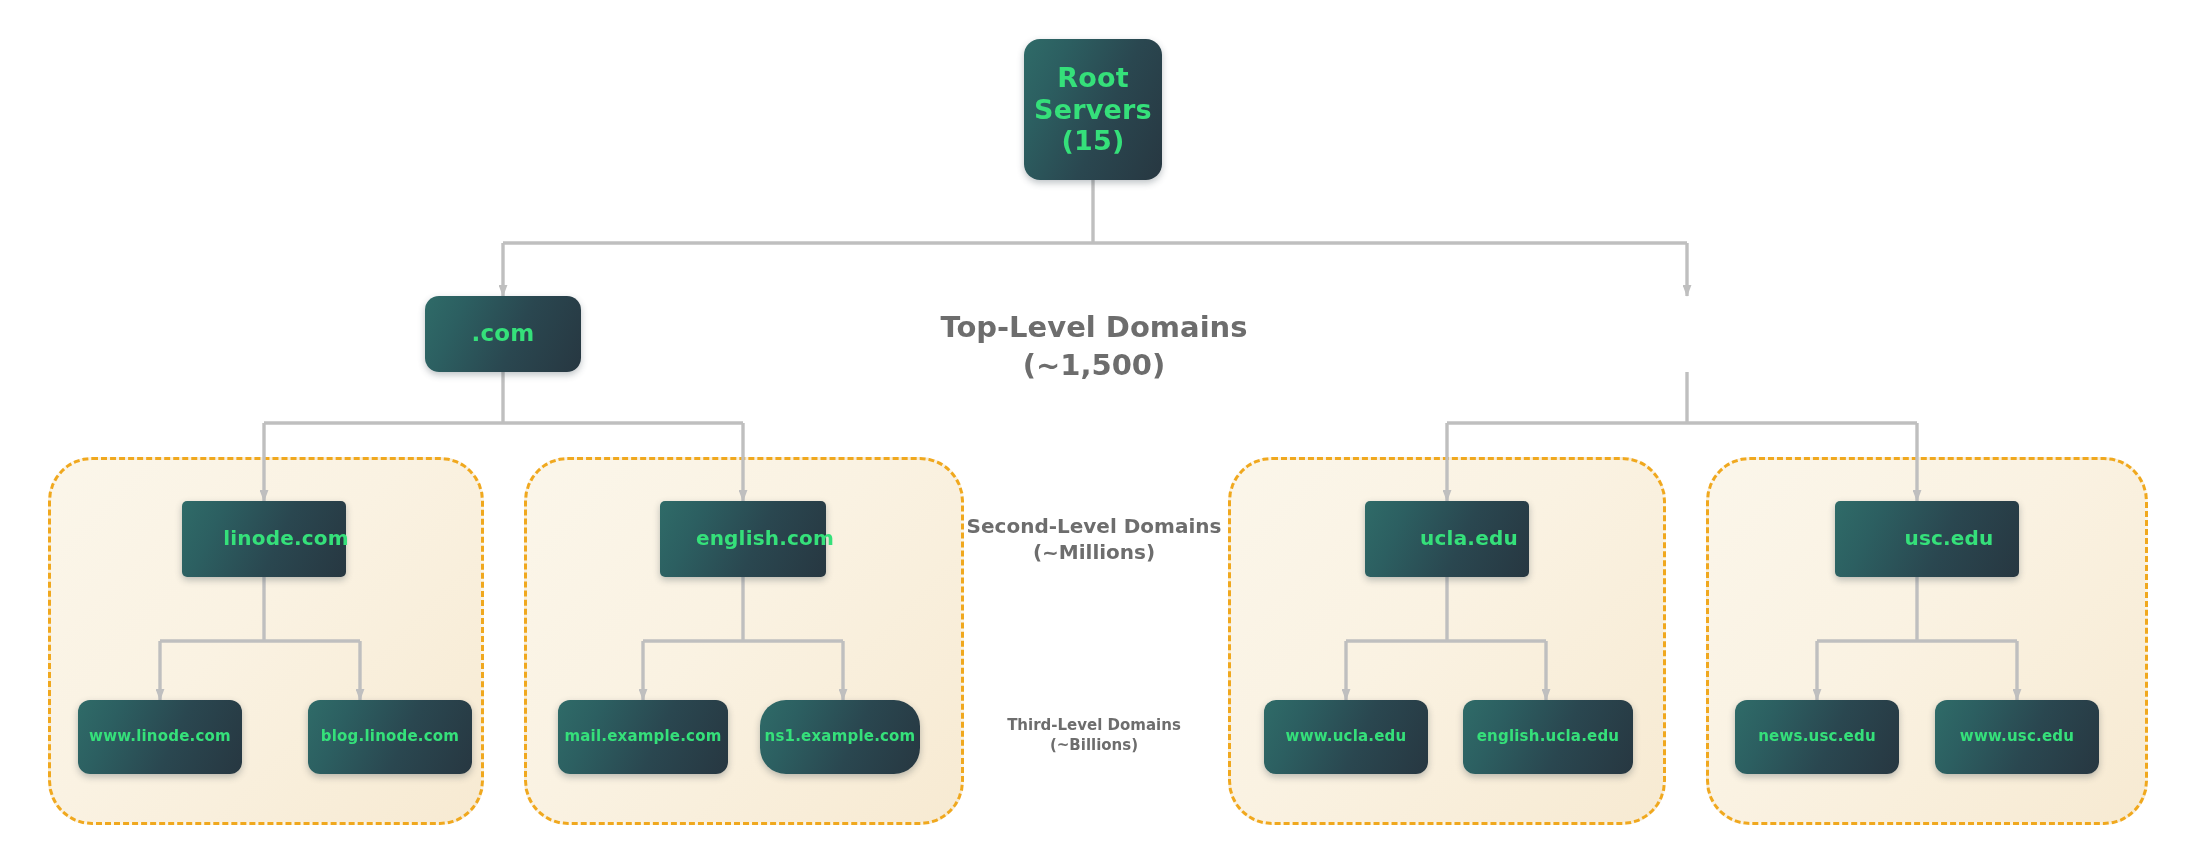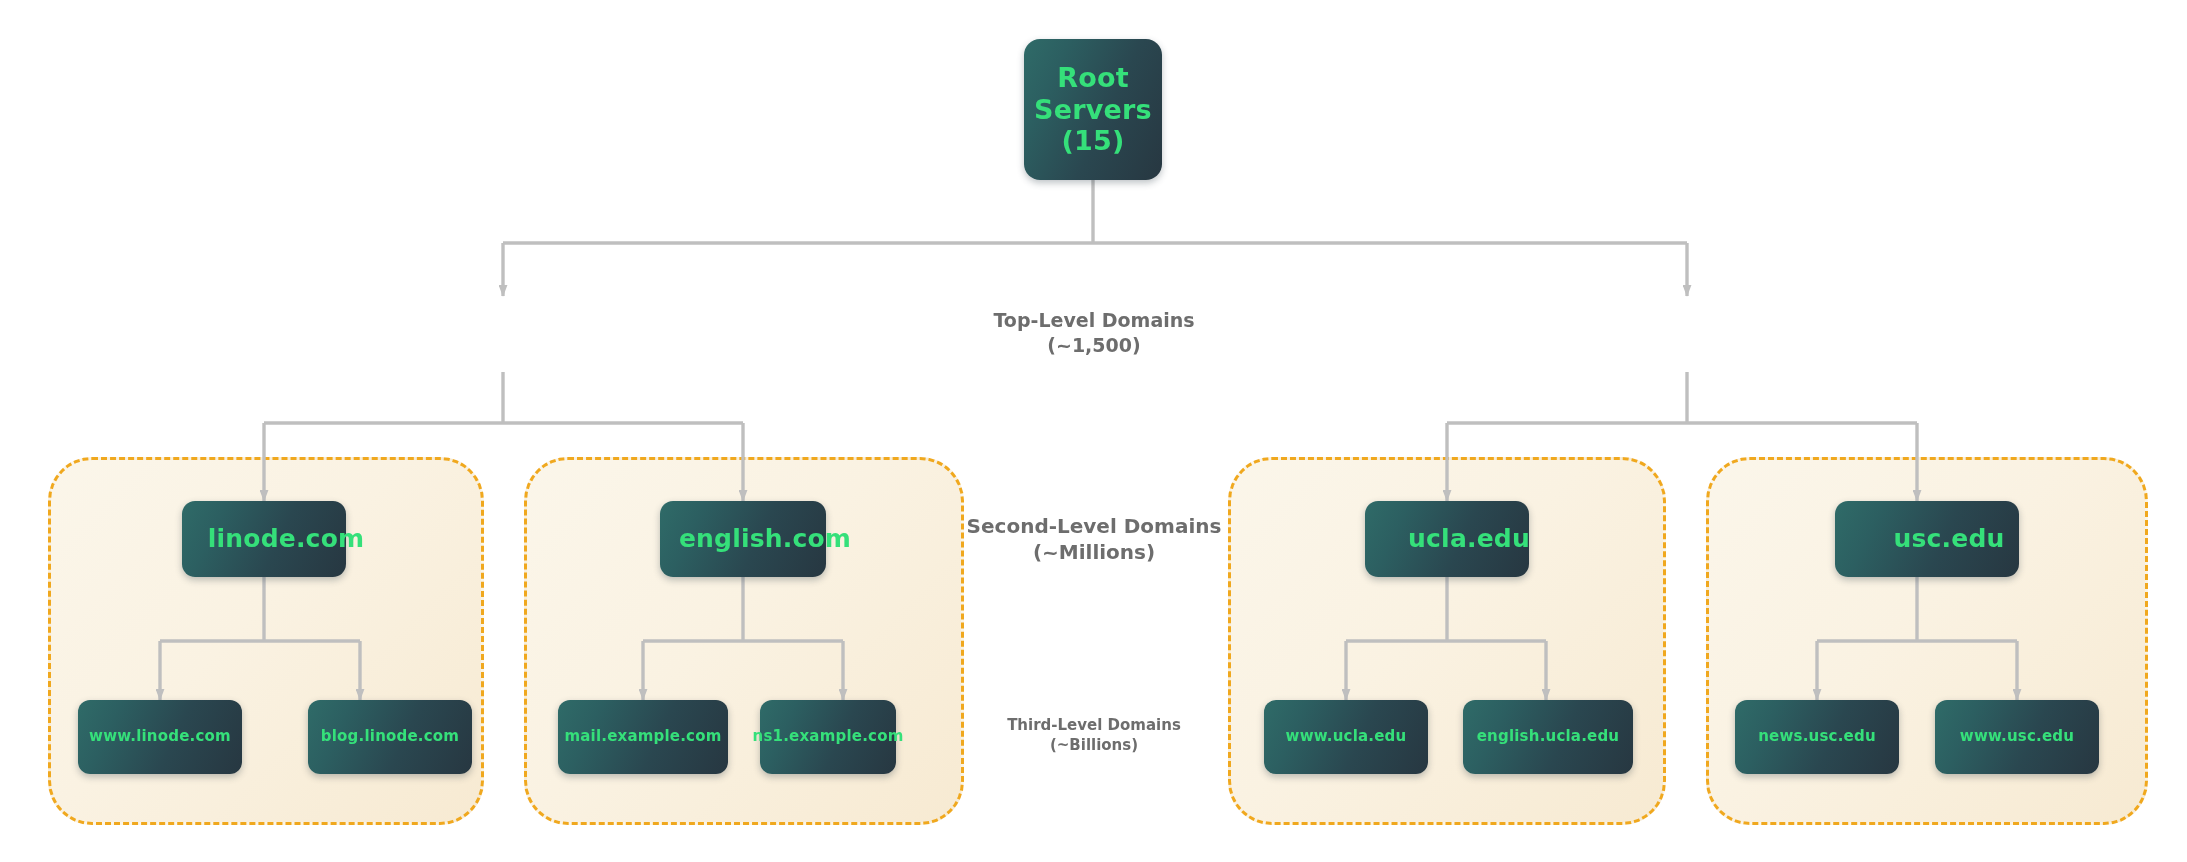--- a/index.html
+++ b/index.html
@@ -56,39 +56,39 @@
   }
   .node.root {
     border-radius: 16px;
     font-size: 27px;
   }
   .node.tld {
     border-radius: 14px;
     font-size: 23px;
   }
   .node.sld {
-    border-radius: 13px;
-    font-size: 25px;
+    border-radius: 5px;
+    font-size: 20px;
     padding-left: 44px;
   }
   .node.third {
     border-radius: 12px;
     font-size: 15px;
   }
 
   
   .tier-label {
     position: absolute;
     text-align: center;
     color: #6D6D6D;
     font-weight: bold;
     line-height: 1.32;
     white-space: pre-line;
   }
-  .tier-label.large { font-size: 19px; }
+  .tier-label.large { font-size: 29px; }
   .tier-label.medium { font-size: 20px; }
   .tier-label.small { font-size: 15px; }
 </style>
 </head>
 <body>
 
 <div id="stage">
 
   <div class="group-box" style="left:48px; top:457px; width:436px; height:368px;"></div>
   <div class="group-box" style="left:524px; top:457px; width:440px; height:368px;"></div>
@@ -139,31 +139,32 @@
       <path d="M 1817 641 L 2017 641"></path>
       <path d="M 1817 641 L 1817 700" marker-end="url(#arrow)"></path>
       <path d="M 2017 641 L 2017 700" marker-end="url(#arrow)"></path>
     </g>
   </svg>
 
   <div class="node root" style="left:1024px; top:39px; width:138px; height:141px;">Root
 Servers
 (15)</div>
 
+  <div class="node tld" style="left:425px; top:296px; width:156px; height:76px;">.com</div>
 
   <div class="node sld" style="left:182px; top:501px; width:164px; height:76px;">linode.com</div>
   <div class="node sld" style="left:660px; top:501px; width:166px; height:76px;">english.com</div>
   <div class="node sld" style="left:1365px; top:501px; width:164px; height:76px;">ucla.edu</div>
   <div class="node sld" style="left:1835px; top:501px; width:184px; height:76px;">usc.edu</div>
 
   <div class="node third" style="left:78px; top:700px; width:164px; height:74px;">www.linode.com</div>
   <div class="node third" style="left:280px; top:700px; width:164px; height:74px;margin-left:28px;">blog.linode.com</div>
 
   <div class="node third" style="left:558px; top:700px; width:170px; height:74px;">mail.example.com</div>
-  <div class="node third" style="left:760px; top:700px; width:136px; height:74px;">ns1.example.com</div>
+  <div class="node third" style="left:760px; top:700px; width:160px; height:74px;border-radius:26px;">ns1.example.com</div>
 
   <div class="node third" style="left:1264px; top:700px; width:164px; height:74px;">www.ucla.edu</div>
   <div class="node third" style="left:1463px; top:700px; width:170px; height:74px;">english.ucla.edu</div>
 
   <div class="node third" style="left:1735px; top:700px; width:164px; height:74px;">news.usc.edu</div>
   <div class="node third" style="left:1935px; top:700px; width:164px; height:74px;">www.usc.edu</div>
 
   <div class="tier-label large" style="left:874px; top:308px; width:440px;">Top-Level Domains
 (~1,500)</div>
   <div class="tier-label medium" style="left:964px; top:513px; width:260px;">Second-Level Domains

